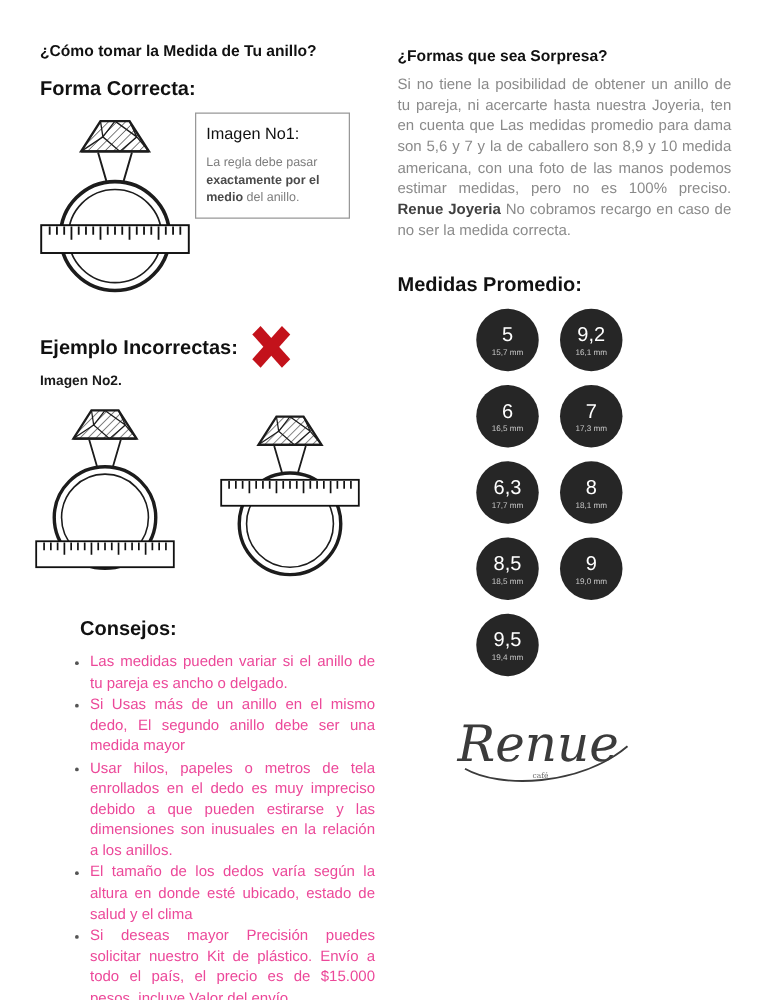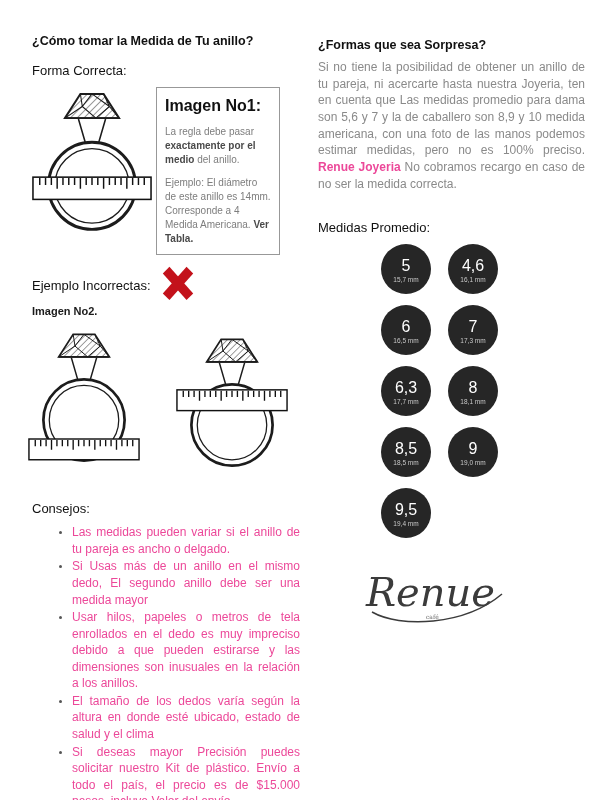--- a/index.html
+++ b/index.html
@@ -3,47 +3,47 @@
 <meta charset="utf-8">
 <style>
   html,body{margin:0;padding:0;background:#ffffff;}
   .page{
     position:relative;width:608px;height:800px;background:#ffffff;overflow:hidden;
     font-family:"Liberation Sans",sans-serif;color:#8a8a8a;
   }
   .col-left{position:absolute;left:32px;top:34px;width:268px;}
   .col-right{position:absolute;left:318px;top:38px;width:267px;}
   .h1{font-size:12.5px;font-weight:bold;color:#111;margin:0;}
-  .h2{font-size:13px;font-weight:normal;color:#111;margin:0;}
+  .h2{font-size:16px;font-weight:bold;color:#111;margin:0;}
   .fig1-row{display:flex;margin-top:9px;align-items:flex-start;}
   .ring-fig{display:block;}
   .img1-box{
     width:106px;margin-left:4px;border:1px solid #989898;padding:7px 8px 8px 8px;
     font-size:10px;line-height:1.4;color:#7d7d7d;
   }
-  .img1-box .box-title{font-size:16px;font-weight:bold;color:#111;margin:0 0 8px 0;}
+  .img1-box .box-title{font-size:13px;font-weight:normal;color:#111;margin:0 0 8px 0;}
   .img1-box p{margin:0 0 9px 0;}
   .img1-box p:last-child{margin-bottom:0;}
   .img1-box b{color:#4a4a4a;}
   .incorrect-row{display:flex;align-items:center;margin-top:10px;height:40px;}
   .x-icon{margin-left:8px;margin-top:-4px;}
   .img2-label{font-size:11px;font-weight:bold;color:#1a1a1a;margin-top:0px;}
   .fig2-row{display:flex;margin-top:6px;margin-left:-4px;}
   .fig2-row .ring-fig + .ring-fig{margin-left:36px;}
-  .tips-heading{margin-top:20px;}
+  .tips-heading{margin-top:20px;margin-left:32px;}
   ul.tips{
     margin:8px 0 0 0;padding-left:40px;font-size:12px;line-height:1.38;
     text-align:justify;color:#ec4899;
   }
   ul.tips li{margin-bottom:1px;}
   ul.tips li::marker{color:#555;font-size:0.85em;}
   .col-right .body-p{
     margin:7px 0 0 0;font-size:12px;line-height:1.39;text-align:justify;color:#8a8a8a;
   }
-  .col-right .body-p b{color:#ec4899;}
+  .col-right .body-p b{color:#404040;}
   .sizes-heading{margin-top:28px;}
   .sizes-grid{
     display:grid;grid-template-columns:50px 50px;column-gap:17px;row-gap:11px;
     margin-left:63px;margin-top:9px;
   }
   .size-circle{
     width:50px;height:50px;border-radius:50%;background:#262626;
     display:flex;flex-direction:column;align-items:center;justify-content:center;
     color:#ffffff;
   }
@@ -81,21 +81,20 @@
     <p class="h2" style="margin-top:15px;">Forma Correcta:</p>
 
     <div class="fig1-row">
       <svg class="ring-fig" width="120" height="159" viewBox="0 0 124 164">
         <use href="#ring-base"></use>
         <use href="#ruler" x="0" y="92"></use>
       </svg>
       <div class="img1-box">
         <p class="box-title">Imagen No1:</p>
         <p><span>La regla debe pasar </span><b>exactamente por el medio</b><span> del anillo.</span></p>
-        <p><span>Ejemplo: El diámetro de este anillo es 14mm.  Corresponde a 4 Medida Americana. </span><b>Ver Tabla.</b></p>
       </div>
     </div>
 
     <div class="incorrect-row">
       <p class="h2">Ejemplo Incorrectas:</p>
       <svg class="x-icon" width="38" height="40" viewBox="0 0 40 42">
         <polygon points="4,11 11,4 36,32 29,39" fill="#c3121b"></polygon>
         <polygon points="29,4 36,11 11,39 4,32" fill="#c3121b"></polygon>
       </svg>
     </div>
@@ -127,21 +126,21 @@
     <p class="body-p"><span>Si no tiene la posibilidad de obtener un anillo de tu pareja, ni acercarte hasta nuestra Joyeria, ten en cuenta que Las medidas promedio para dama son 5,6 y 7 y la de caballero son 8,9 y 10 medida americana, con una foto de las manos podemos estimar medidas, pero no es 100% preciso. </span><b>Renue Joyeria</b><span> No cobramos recargo en caso de no ser la medida correcta.</span></p>
 
     <p class="h2 sizes-heading">Medidas Promedio:</p>
 
     <div class="sizes-grid">
       <div class="size-circle">
         <div class="size-us">5</div>
         <div class="size-mm">15,7 mm</div>
       </div>
       <div class="size-circle">
-        <div class="size-us">4,6</div>
+        <div class="size-us">9,2</div>
         <div class="size-mm">16,1 mm</div>
       </div>
       <div class="size-circle">
         <div class="size-us">6</div>
         <div class="size-mm">16,5 mm</div>
       </div>
       <div class="size-circle">
         <div class="size-us">7</div>
         <div class="size-mm">17,3 mm</div>
       </div>

